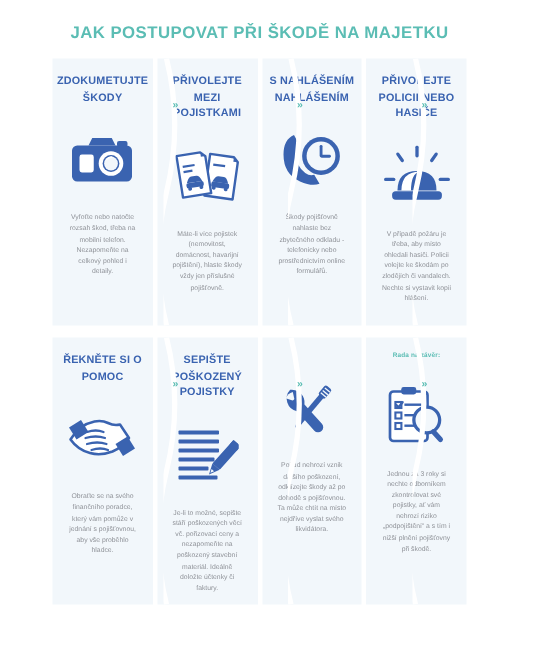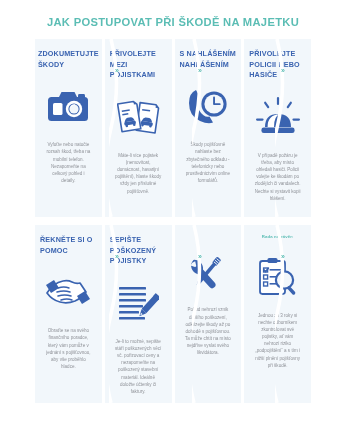--- a/index.html
+++ b/index.html
@@ -67,21 +67,21 @@
     text-align: center;
     line-height: 1.2;
     margin-bottom: 1px;
     letter-spacing: 0.1px;
   }
 
   .card-title {
     color: #3a63b0;
     font-size: 7.2px;
     font-weight: bold;
-    text-align: left;
+    text-align: center;
     line-height: 1.45;
     letter-spacing: 0.15px;
     min-height: 12px;
   }
 
   .card-icon {
     flex: 0 0 auto;
     margin: 13px 0 12px 0;
     height: 46px;
     display: flex;

